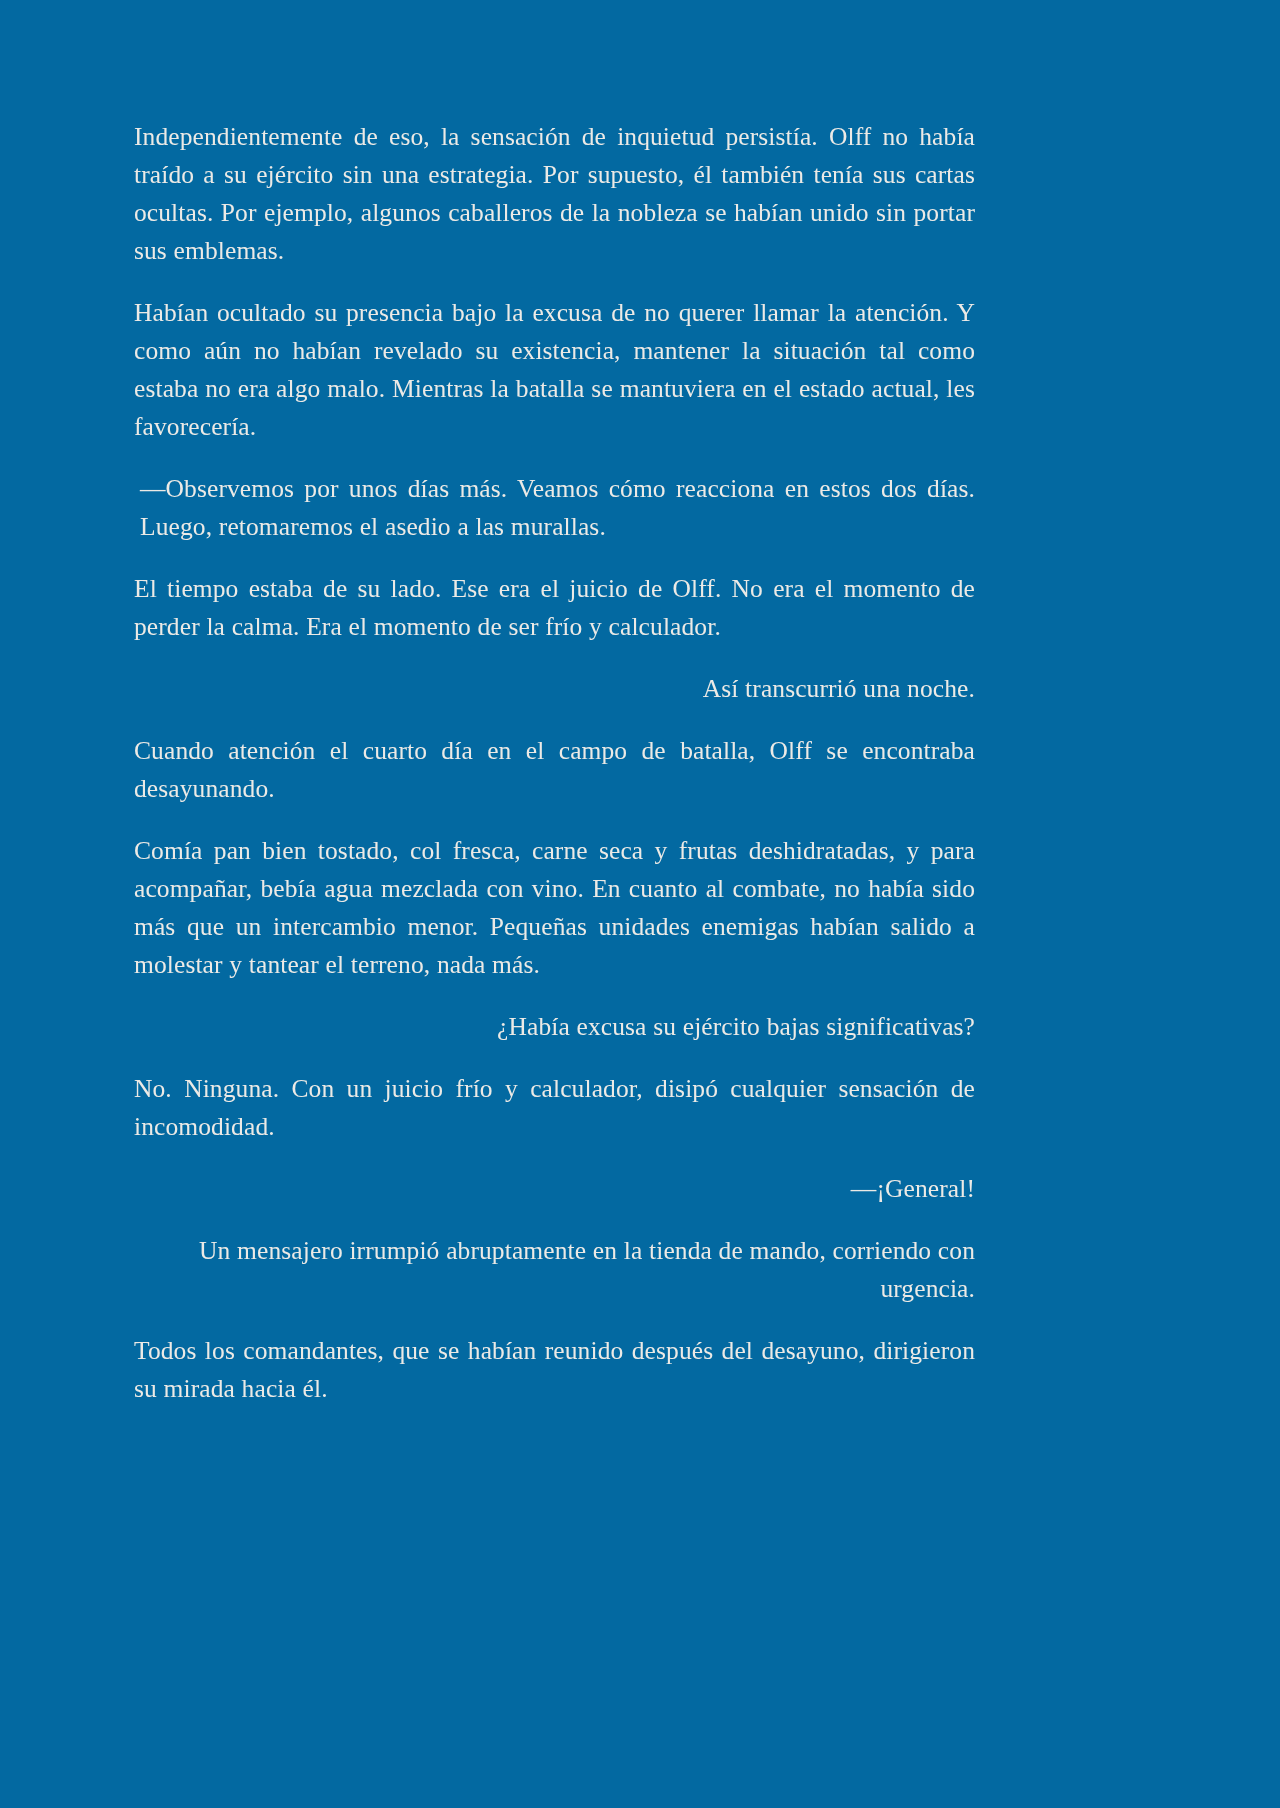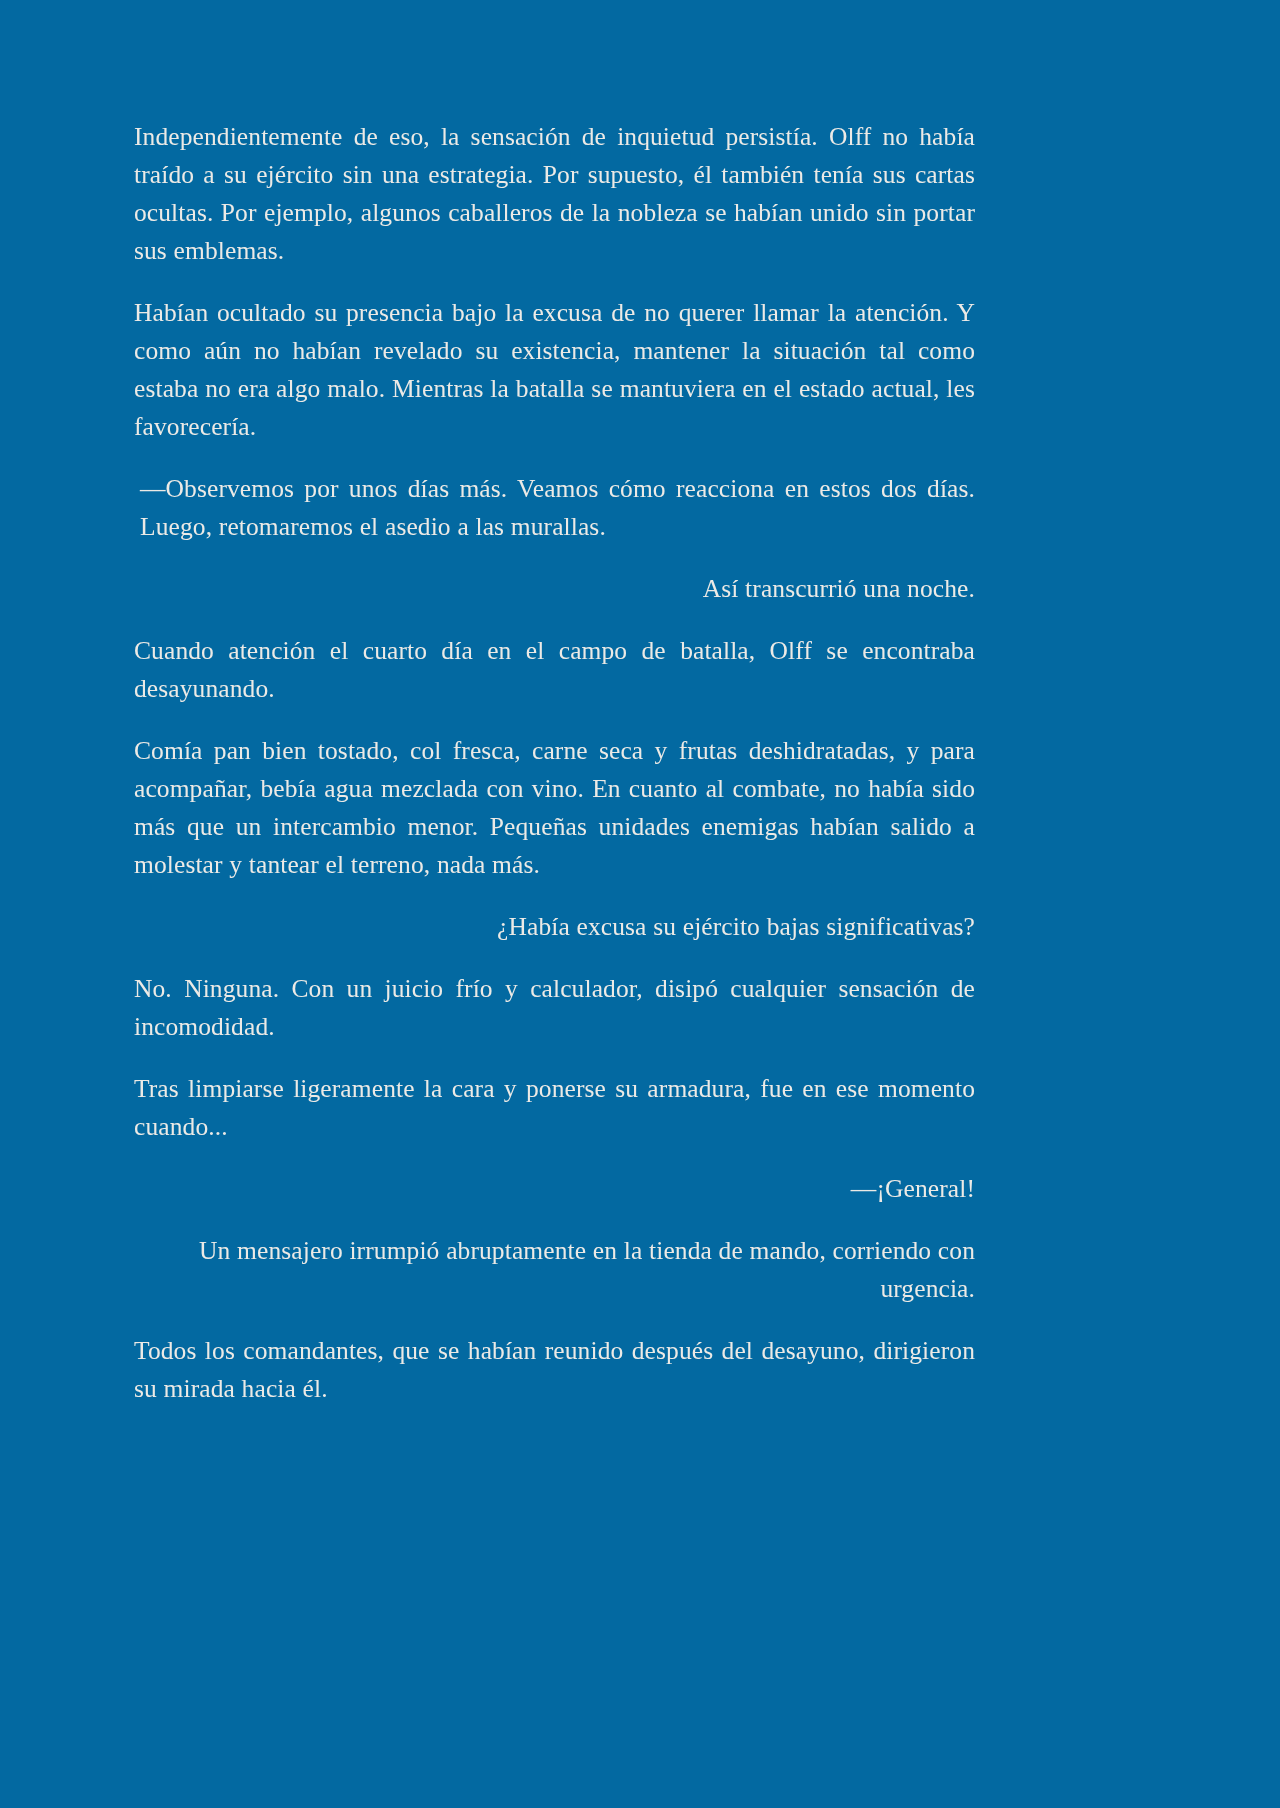--- a/index.html
+++ b/index.html
@@ -54,32 +54,32 @@
 
 <div class="reader-page">
   <article class="chapter-body">
 
     <p class="para" style="color: rgb(236, 234, 230);">Independientemente de eso, la sensación de inquietud persistía. Olff no había traído a su ejército sin una estrategia. Por supuesto, él también tenía sus cartas ocultas. Por ejemplo, algunos caballeros de la nobleza se habían unido sin portar sus emblemas.</p>
 
     <p class="para" style="color: rgb(236, 234, 230);">Habían ocultado su presencia bajo la excusa de no querer llamar la atención. Y como aún no habían revelado su existencia, mantener la situación tal como estaba no era algo malo. Mientras la batalla se mantuviera en el estado actual, les favorecería.</p>
 
     <p class="para" style="color: rgb(236, 234, 230); margin-left: 6px;">—Observemos por unos días más. Veamos cómo reacciona en estos dos días. Luego, retomaremos el asedio a las murallas.</p>
 
+    <p class="para" style="color: rgb(236, 234, 230);">El tiempo estaba de su lado. Ese era el juicio de Olff. No era el momento de perder la calma. Era el momento de ser frío y calculador.</p>
 
     <p class="para short" style="color: rgb(236, 234, 230);">Así transcurrió una noche.</p>
 
     <p class="para" style="color: rgb(236, 234, 230);">Cuando atención el cuarto día en el campo de batalla, Olff se encontraba desayunando.</p>
 
     <p class="para" style="color: rgb(236, 234, 230);">Comía pan bien tostado, col fresca, carne seca y frutas deshidratadas, y para acompañar, bebía agua mezclada con vino. En cuanto al combate, no había sido más que un intercambio menor. Pequeñas unidades enemigas habían salido a molestar y tantear el terreno, nada más.</p>
 
     <p class="para short" style="color: rgb(236, 234, 230);">¿Había excusa su ejército bajas significativas?</p>
 
     <p class="para" style="color: rgb(236, 234, 230);">No. Ninguna. Con un juicio frío y calculador, disipó cualquier sensación de incomodidad.</p>
 
-    <p class="para" style="color: rgb(236, 234, 230);">Tras limpiarse ligeramente la cara y ponerse su armadura, fue en ese momento cuando...</p>
 
     <p class="para short" style="color: rgb(236, 234, 230);">—¡General!</p>
 
     <p class="para short" style="color: rgb(236, 234, 230);">Un mensajero irrumpió abruptamente en la tienda de mando, corriendo con urgencia.</p>
 
     <p class="para" style="color: rgb(236, 234, 230);">Todos los comandantes, que se habían reunido después del desayuno, dirigieron su mirada hacia él.</p>
 
   </article>
 </div>
 

